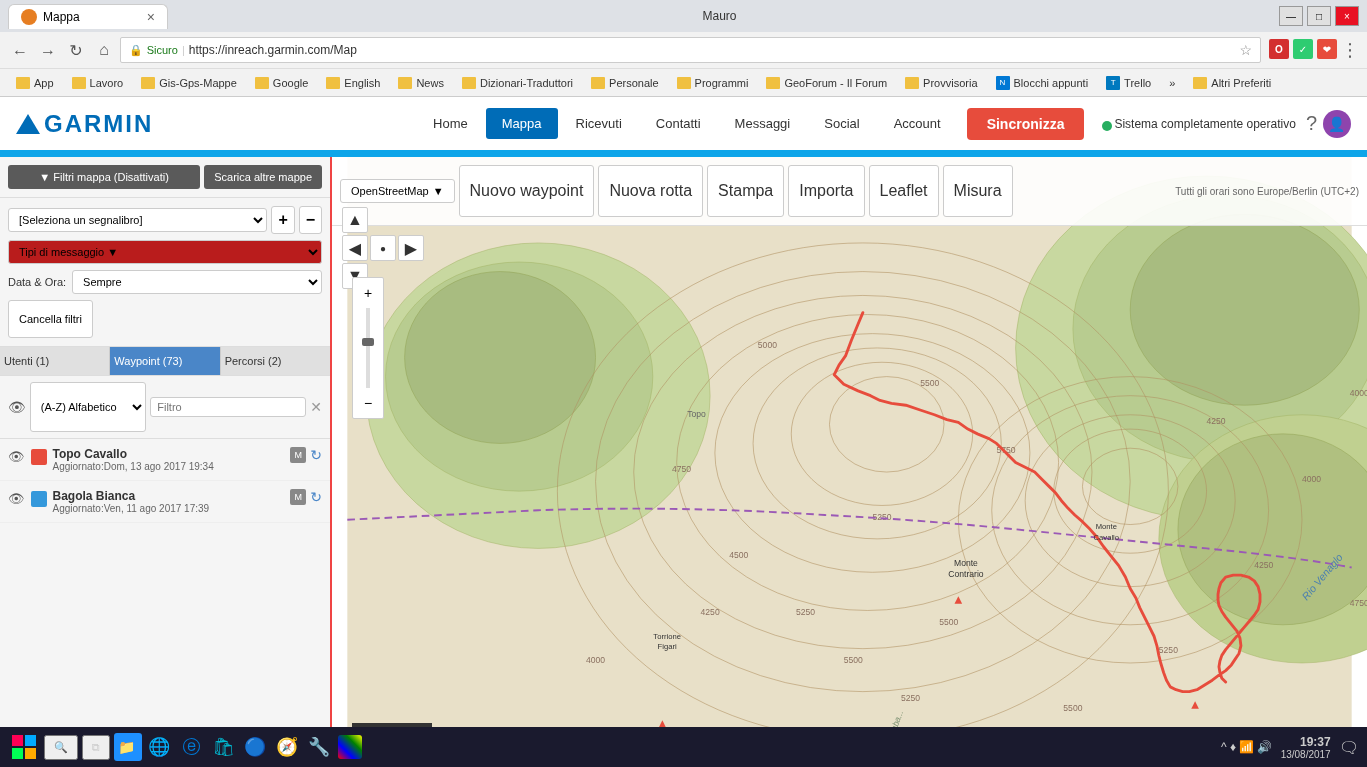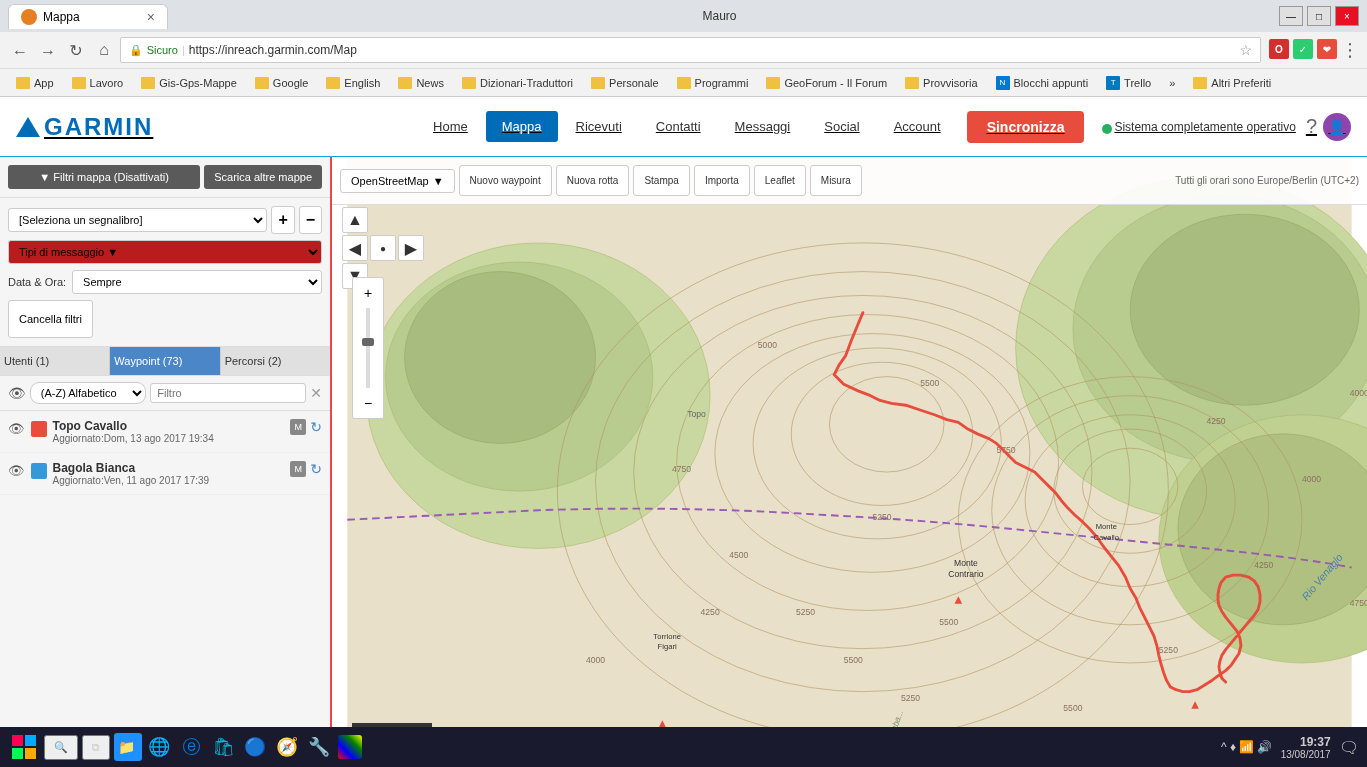--- a/index.html
+++ b/index.html
@@ -23,21 +23,21 @@
     .star-icon { color: #888; font-size: 14px; }
     .ext-icons { display: flex; gap: 4px; margin-left: 4px; }
     .ext-icon { width: 20px; height: 20px; border-radius: 2px; display: flex; align-items: center; justify-content: center; font-size: 10px; }
 
     .bookmarks-bar { background: #f2f2f2; display: flex; align-items: center; padding: 2px 8px; height: 28px; gap: 2px; border-top: 1px solid #ddd; overflow: hidden; }
     .bm-item { padding: 2px 8px; font-size: 11px; color: #333; cursor: pointer; display: flex; align-items: center; gap: 4px; white-space: nowrap; }
     .bm-folder { width: 14px; height: 12px; background: #f0c040; border-radius: 1px; display: inline-block; }
 
     
     .app-container { display: flex; flex-direction: column; height: calc(767px - 96px); }
-    .app-header { background: #fff; border-bottom: 1px solid #0ea5e9; display: flex; align-items: center; padding: 0 16px; height: 60px; text-decoration: underline; }
+    .app-header { background: #fff; border-bottom: 7px solid #0ea5e9; display: flex; align-items: center; padding: 0 16px; height: 60px; }
     .garmin-logo { display: flex; align-items: center; gap: 4px; }
     .logo-triangle { width: 0; height: 0; border-left: 12px solid transparent; border-right: 12px solid transparent; border-bottom: 20px solid #006cb7; display: inline-block; }
     .logo-text { font-size: 24px; font-weight: bold; color: #006cb7; letter-spacing: 2px; }
     .header-nav { margin-left: auto; display: flex; align-items: center; gap: 2px; }
     .nav-menu-item { padding: 8px 16px; font-size: 13px; color: #333; cursor: pointer; border-radius: 3px; }
     .nav-menu-item.active { background: #006cb7; color: white; }
     .sync-btn { background: #e74c3c; color: white; padding: 8px 20px; border: none; border-radius: 4px; font-size: 14px; font-weight: bold; cursor: pointer; margin-left: 8px; }
     .status-indicator { display: flex; align-items: flex-end; gap: 2px; margin-left: 16px; font-size: 12px; color: #333; }
     .status-dot { width: 10px; height: 10px; background: #27ae60; border-radius: 50%; }
     .help-icon { color: #666; font-size: 20px; margin-left: 8px; cursor: pointer; }
@@ -62,40 +62,40 @@
 
     
     .sidebar-tabs { display: flex; border-bottom: 1px solid #ddd; }
     .sidebar-tab { flex: 1; padding: 8px 4px; text-align: left; font-size: 11px; cursor: pointer; border: none; background: #e0e0e0; border-right: 1px solid #ccc; color: #333; }
     .sidebar-tab.active { background: #4a86c8; color: white; }
     .sidebar-tab:last-child { border-right: none; }
 
     
     .list-controls { display: flex; align-items: center; padding: 6px 8px; gap: 4px; border-bottom: 1px solid #ddd; }
     .eye-icon { color: #555; font-size: 14px; cursor: pointer; }
-    .sort-select { padding: 3px 6px; border: 1px solid #ccc; border-radius: 9px; font-size: 11px; background: #fff; flex: 1; }
+    .sort-select { padding: 17px 6px; border: 1px solid #ccc; border-radius: 3px; font-size: 11px; background: #fff; flex: 1; }
     .filter-input { padding: 3px 6px; border: 1px solid #ccc; border-radius: 3px; font-size: 11px; background: #fff; flex: 1; }
     .clear-filter { color: #999; cursor: pointer; font-size: 14px; }
 
     
     .list-items { flex: 1; overflow-y: auto; }
     .list-item { padding: 8px 8px; border-bottom: 1px solid #eee; display: flex; align-items: flex-start; gap: 6px; }
     .item-eye { color: #555; font-size: 13px; cursor: pointer; margin-top: 2px; }
     .item-color-box { width: 16px; height: 16px; border-radius: 2px; flex-shrink: 0; margin-top: 2px; }
     .item-info { flex: 1; }
     .item-name { font-size: 12px; font-weight: bold; color: #333; }
     .item-date { font-size: 10px; color: #666; }
     .item-actions { display: flex; gap: 4px; }
     .m-badge { width: 16px; height: 16px; background: #888; color: white; font-size: 9px; border-radius: 2px; display: flex; align-items: center; justify-content: center; }
     .refresh-icon { color: #4a86c8; font-size: 14px; cursor: pointer; }
 
     
     .map-container { flex: 1; position: relative; overflow: hidden; }
     .map-toolbar { position: absolute; top: 0; left: 0; right: 0; z-index: 10; display: flex; align-items: center; padding: 8px; gap: 4px; background: rgba(255,255,255,0.9); border-bottom: 1px solid #ddd; }
-    .map-btn { padding: 9px 10px; border: 1px solid #ccc; background: #fff; border-radius: 3px; font-size: 10px; cursor: pointer; color: #333; }
+    .map-btn { padding: 16px 10px; border: 1px solid #ccc; background: #fff; border-radius: 3px; font-size: 16px; cursor: pointer; color: #333; }
     .map-dropdown { padding: 5px 10px; border: 1px solid #ccc; background: #fff; border-radius: 3px; font-size: 11px; cursor: pointer; display: flex; gap: 4px; }
     .tz-info { margin-left: auto; font-size: 10px; color: #666; }
     .map-nav { position: absolute; left: 10px; top: 50px; z-index: 10; display: flex; flex-direction: column; gap: 2px; }
     .map-nav-btn { width: 26px; height: 26px; background: #fff; border: 1px solid #ccc; border-radius: 2px; display: flex; align-items: center; justify-content: center; font-size: 16px; cursor: pointer; color: #333; }
     .scale-bar { position: absolute; bottom: 30px; left: 20px; z-index: 10; }
     .scale-line { width: 80px; height: 4px; background: #333; border: 1px solid #333; }
     .scale-text { font-size: 10px; color: #333; text-align: center; }
     .map-attribution { position: absolute; bottom: 8px; left: 10px; z-index: 10; font-size: 10px; color: #666; }
 
     

